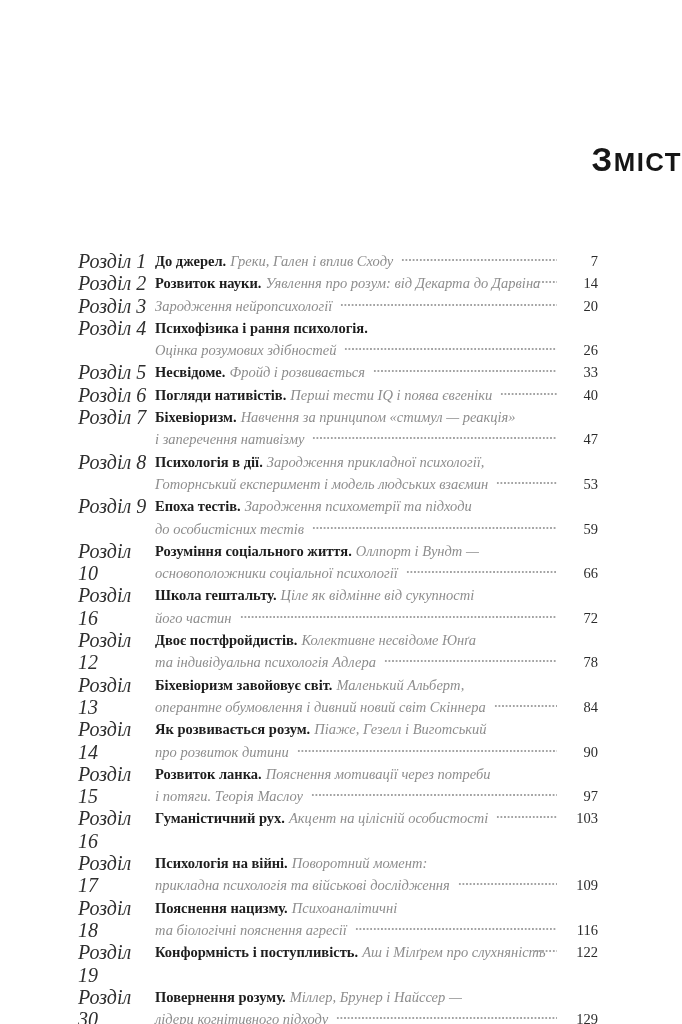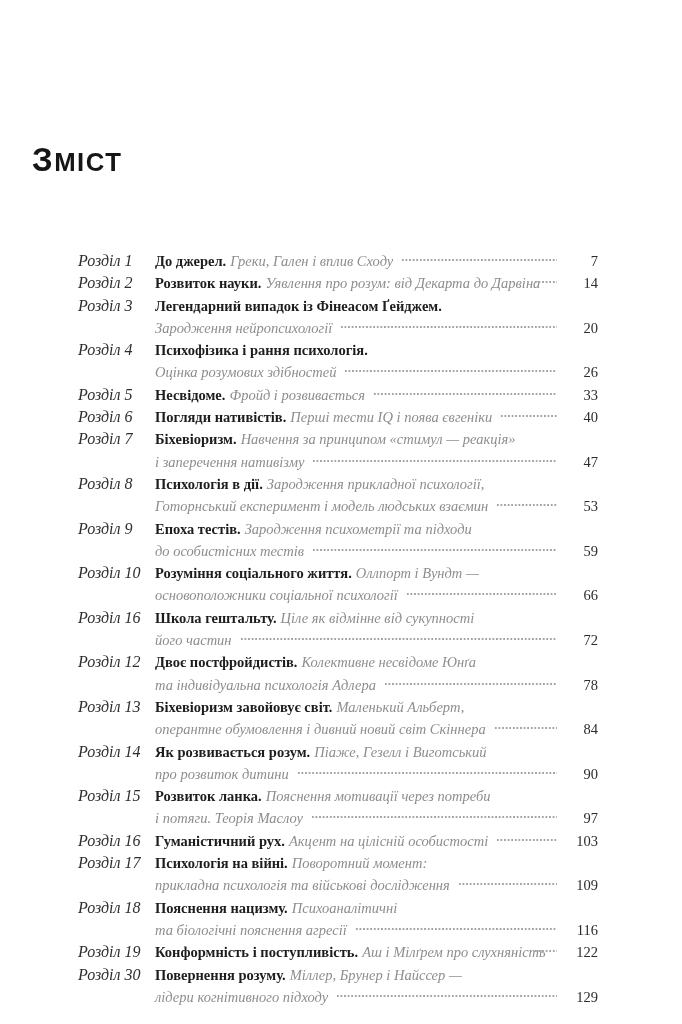--- a/index.html
+++ b/index.html
@@ -11,39 +11,39 @@
   }
   .page {
     position: relative;
     width: 682px; height: 1024px;
     box-sizing: border-box;
     background: #ffffff;
   }
   .toc-title {
     margin: 0;
     padding-top: 141px;
-    text-align: left;
+    text-align: right;
     font-family: "Liberation Sans", "DejaVu Sans", sans-serif;
     font-weight: 700;
     font-size: 33px;
     letter-spacing: 1.5px;
     color: #161616;
     line-height: 38px;
     padding-left: 32px;
   }
   .toc-title .sc { font-size: 0.78em; }
   .toc-list {
     margin: 69px 84px 0 78px; 
   }
   .entry { display: flex; }
   .chap {
     flex: none;
     width: 77px;
     font-style: italic;
-    font-size: 16px;
+    font-size: 20px;
     line-height: 22.3px;
     color: #2e2e2e;
   }
   .ebody { flex: 1 1 auto; min-width: 0; }
   .line {
     display: flex;
     align-items: baseline;
     line-height: 22.3px;
     font-size: 14.5px;
     white-space: nowrap;
@@ -96,24 +96,20 @@
         <span class="dots"></span>
         <span class="pg">14</span>
       </div>
 
     </div>
   </div>
 
   <div class="entry">
     <span class="chap">Розділ 3</span>
     <div class="ebody">
-      <div class="line l1">
-        <span class="seg"><span class="t">Легендарний випадок із Фінеасом Ґейджем.</span></span>
-
-      </div>
       <div class="line l2">
         <span class="seg"><span class="s">Зародження нейропсихології</span></span>
         <span class="dots"></span>
         <span class="pg">20</span>
       </div>
     </div>
   </div>
 
   <div class="entry">
     <span class="chap">Розділ 4</span>

